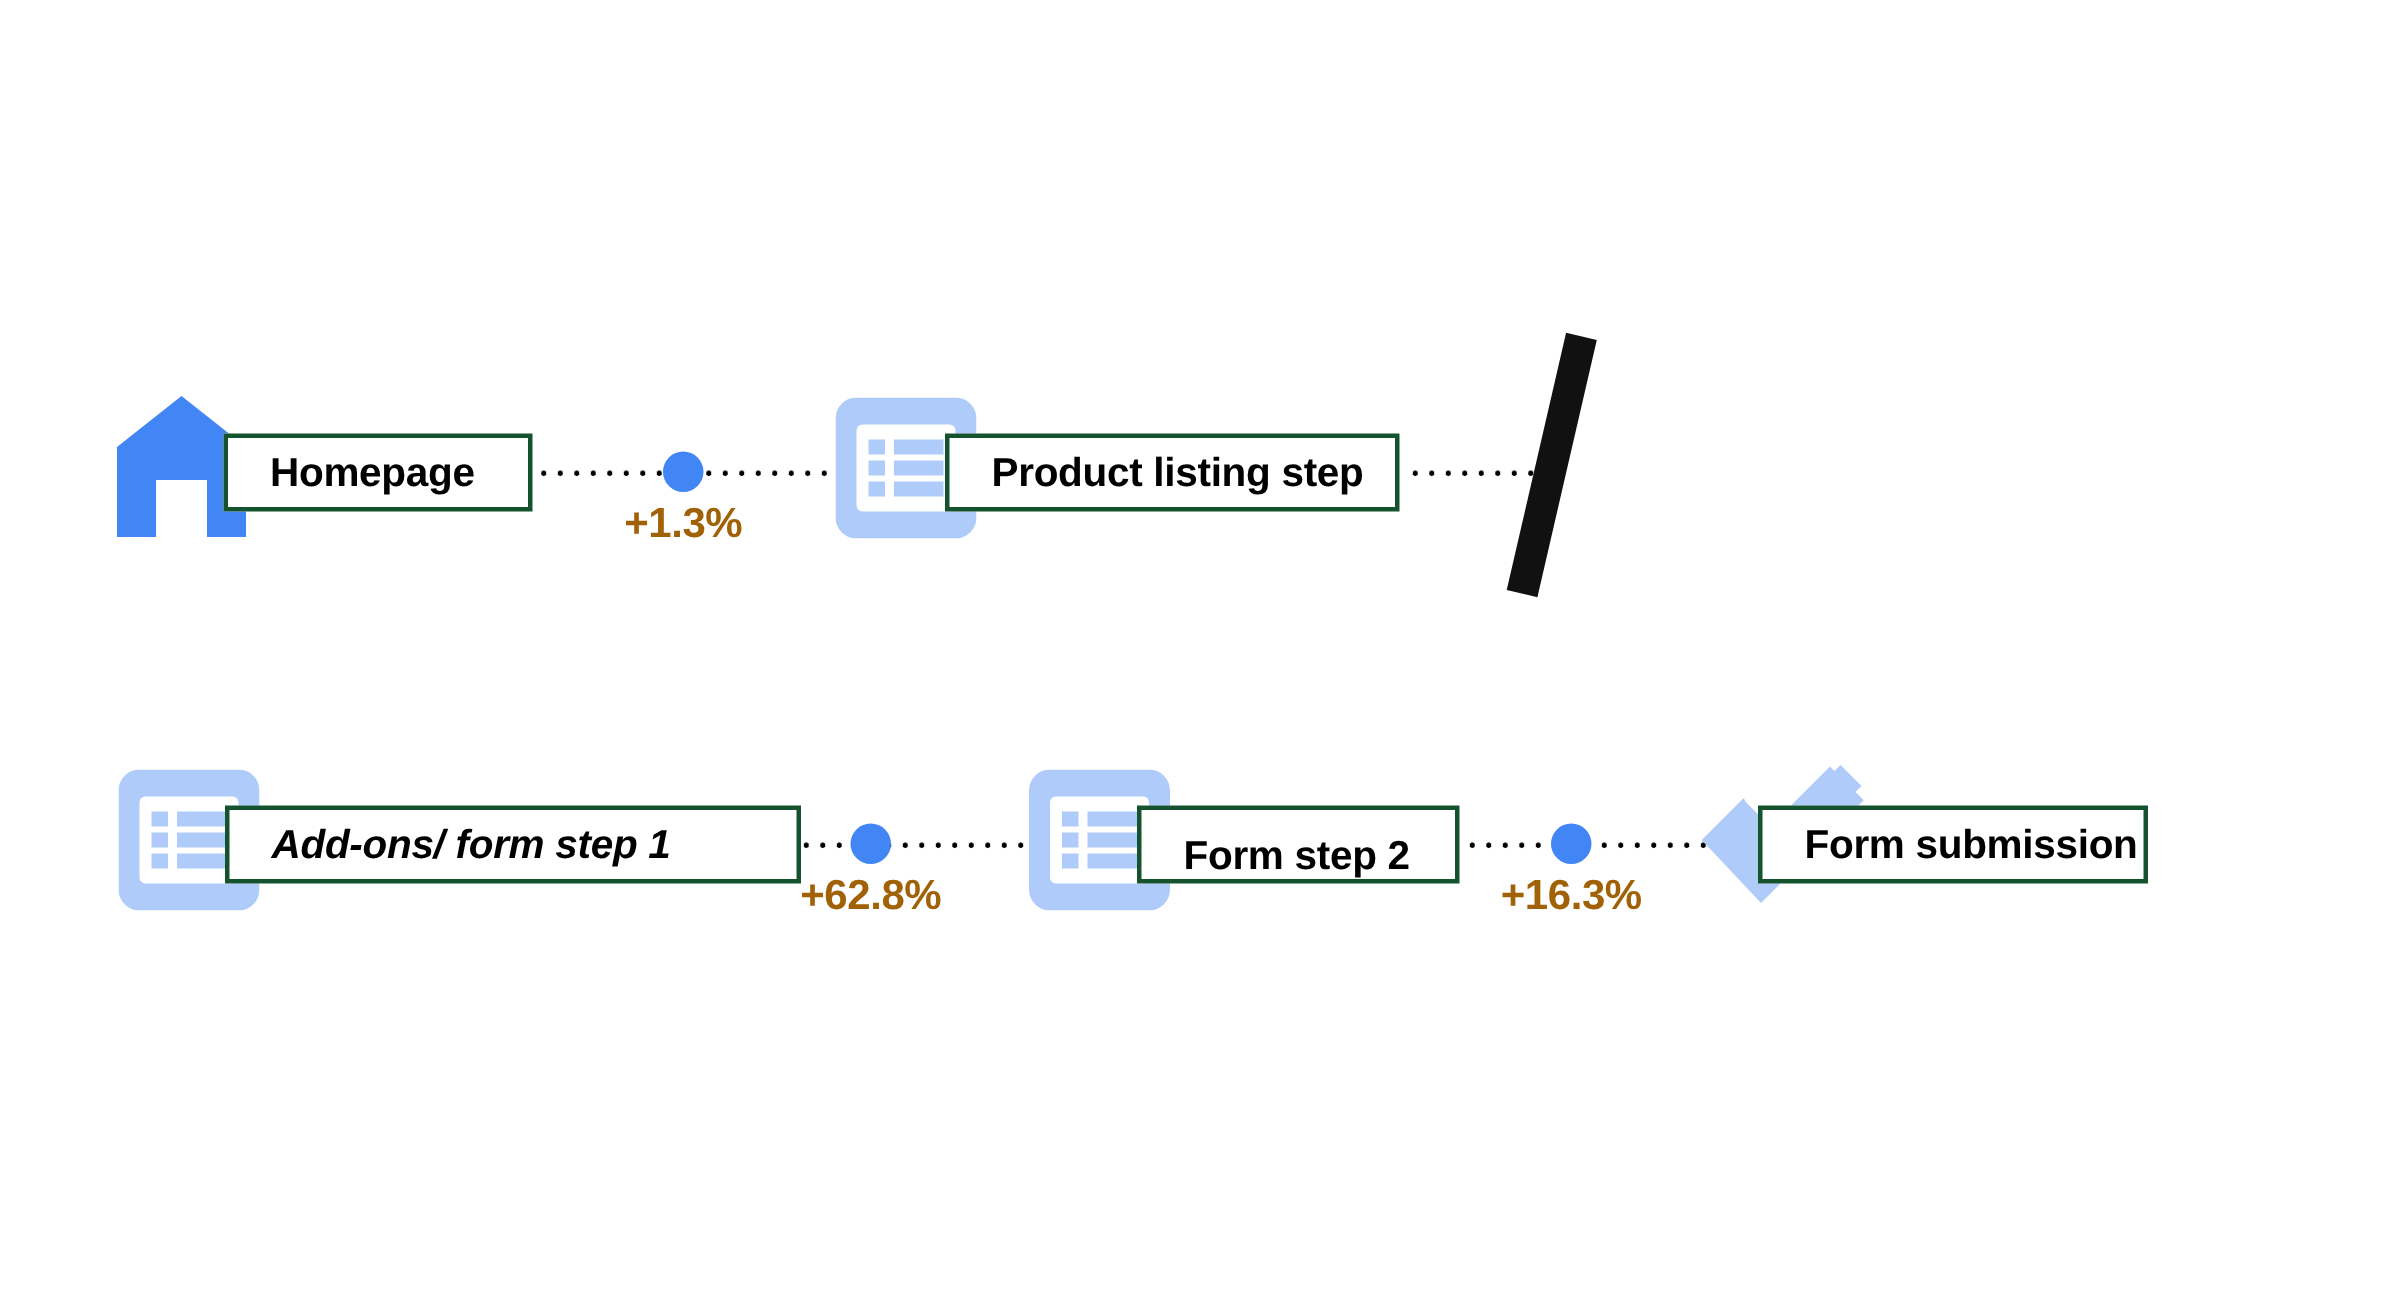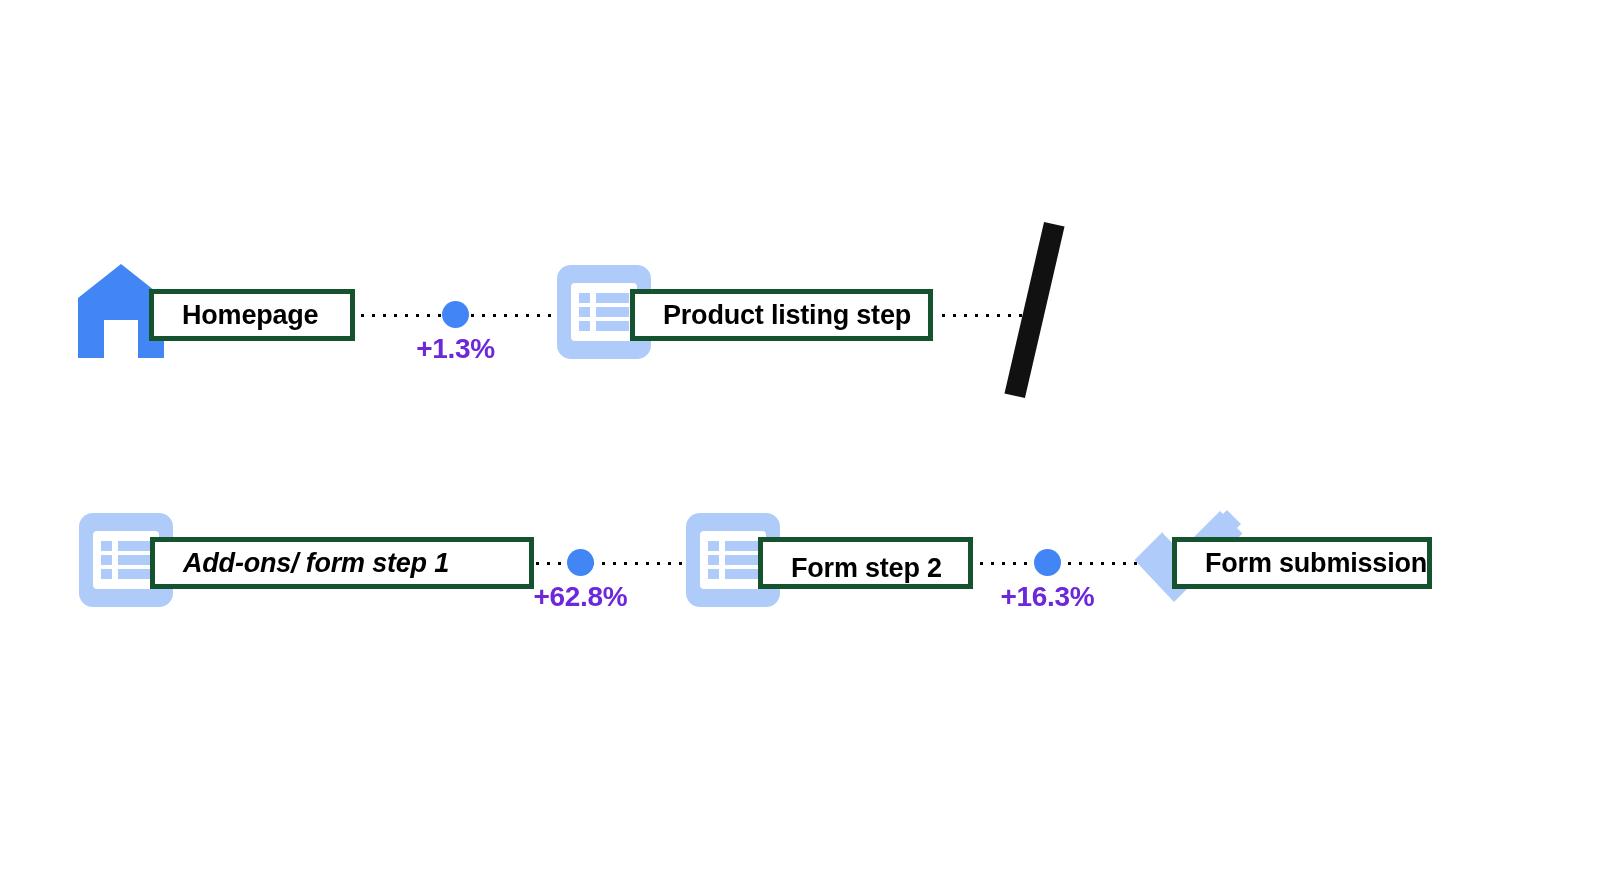--- a/index.html
+++ b/index.html
@@ -21,21 +21,21 @@
     left: 0;
     top: 0;
     width: 1601px;
     height: 874px;
   }
 
   
   .label-box {
     position: absolute;
     box-sizing: border-box;
-    border: 5px solid #14532d;
+    border: 3px solid #14532d;
     background: #ffffff;
     display: flex;
     align-items: center;
     justify-content: flex-start;
     height: 52px;
     z-index: 30;
   }
   .label-box .label-text {
     font-family: "Liberation Sans", sans-serif;
     font-size: 27px;
@@ -79,21 +79,21 @@
     background: #4285F4;
   }
   .marker .pct {
     position: absolute;
     top: 32px;
     left: 50%;
     transform: translateX(-50%);
     font-family: "Liberation Sans", sans-serif;
     font-size: 28px;
     font-weight: bold;
-    color: #6d28d9;
+    color: #a16207;
     white-space: nowrap;
     letter-spacing: -0.3px;
   }
 
   
   .slash-bar {
     position: absolute;
     background: #111111;
     z-index: 22;
   }

